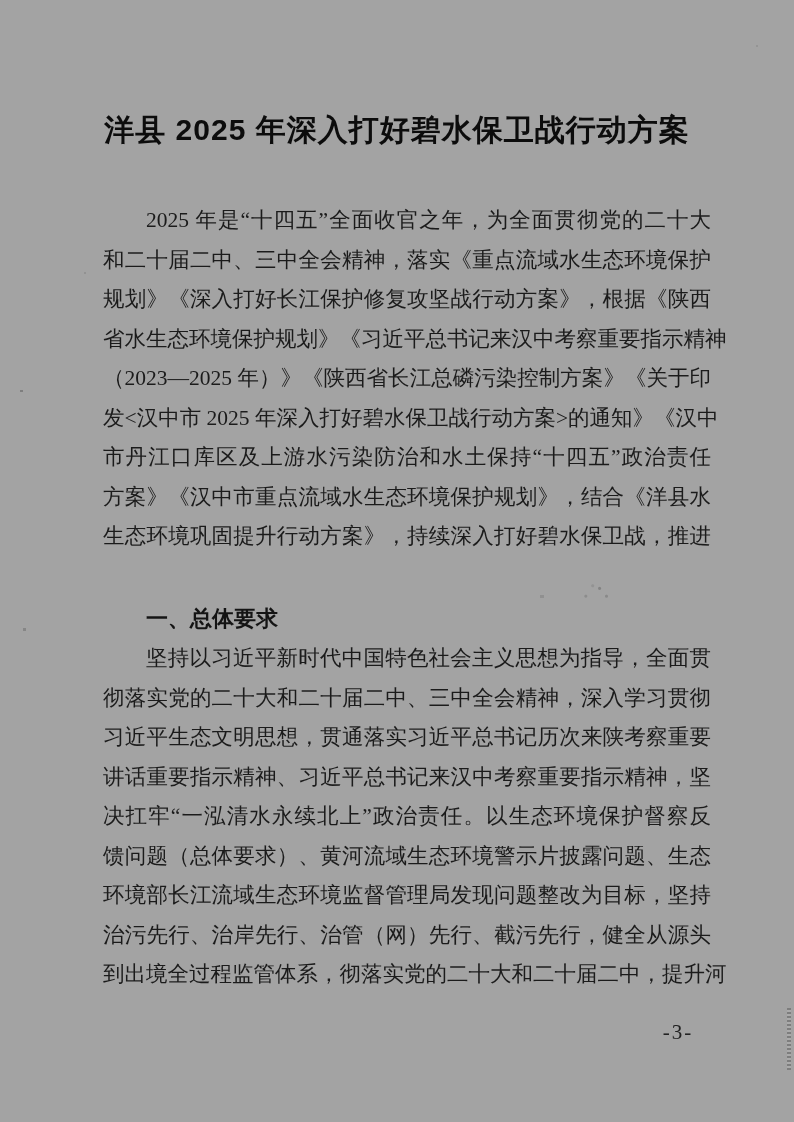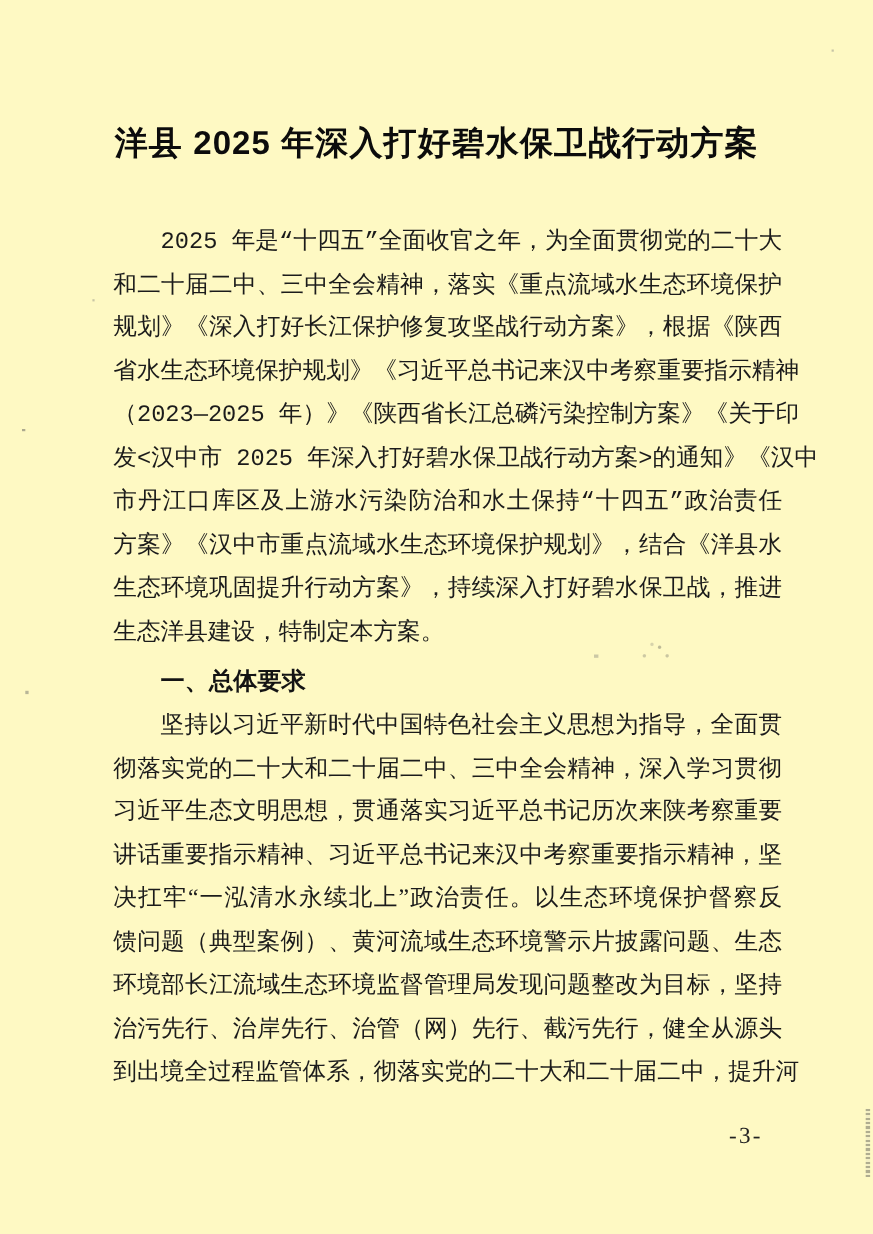--- a/index.html
+++ b/index.html
@@ -4,21 +4,21 @@
 <style>
   html, body {
     margin: 0;
     padding: 0;
     background: #ffffff;
   }
   .page {
     position: relative;
     width: 794px;
     height: 1122px;
-    background: #fef9c3;
+    background: #a3a3a3;
     overflow: hidden;
     font-family: "Liberation Serif", serif;
     color: #1c1c1c;
   }
   .doc-title {
     position: absolute;
     top: 110px;
     left: 0;
     width: 100%;
     text-align: center;
@@ -30,21 +30,21 @@
     white-space: nowrap;
   }
   .text-block {
     position: absolute;
     left: 103px;
     width: 608px;
     font-size: 21.5px;
     line-height: 39.5px;
     color: #1b1b1b;
   }
-  .intro-block { top: 201px; font-family: Liberation Mono, monospace; }
+  .intro-block { top: 201px; }
   .section-block { top: 639px; }
   .line {
     text-align: justify;
     text-align-last: justify;
     white-space: nowrap;
   }
   .line.indent { padding-left: 43px; }
   .line.last {
     text-align-last: left;
     white-space: normal;
@@ -112,32 +112,31 @@
   <div class="text-block intro-block">
     <div class="line indent">2025 年是“十四五”全面收官之年，为全面贯彻党的二十大</div>
     <div class="line">和二十届二中、三中全会精神，落实《重点流域水生态环境保护</div>
     <div class="line">规划》《深入打好长江保护修复攻坚战行动方案》，根据《陕西</div>
     <div class="line">省水生态环境保护规划》《习近平总书记来汉中考察重要指示精神</div>
     <div class="line">（2023—2025 年）》《陕西省长江总磷污染控制方案》《关于印</div>
     <div class="line">发&lt;汉中市 2025 年深入打好碧水保卫战行动方案&gt;的通知》《汉中</div>
     <div class="line">市丹江口库区及上游水污染防治和水土保持“十四五”政治责任</div>
     <div class="line">方案》《汉中市重点流域水生态环境保护规划》，结合《洋县水</div>
     <div class="line">生态环境巩固提升行动方案》，持续深入打好碧水保卫战，推进</div>
-    <div class="line last">生态洋县建设，特制定本方案。</div>
   </div>
 
   <div class="section-heading">一、总体要求</div>
 
   <div class="text-block section-block">
     <div class="line indent">坚持以习近平新时代中国特色社会主义思想为指导，全面贯</div>
     <div class="line">彻落实党的二十大和二十届二中、三中全会精神，深入学习贯彻</div>
     <div class="line">习近平生态文明思想，贯通落实习近平总书记历次来陕考察重要</div>
     <div class="line">讲话重要指示精神、习近平总书记来汉中考察重要指示精神，坚</div>
     <div class="line">决扛牢“一泓清水永续北上”政治责任。以生态环境保护督察反</div>
-    <div class="line">馈问题（典型案例）、黄河流域生态环境警示片披露问题、生态</div>
+    <div class="line">馈问题（总体要求）、黄河流域生态环境警示片披露问题、生态</div>
     <div class="line">环境部长江流域生态环境监督管理局发现问题整改为目标，坚持</div>
     <div class="line">治污先行、治岸先行、治管（网）先行、截污先行，健全从源头</div>
     <div class="line">到出境全过程监管体系，彻落实党的二十大和二十届二中，提升河</div>
   </div>
 
   <div class="page-number">-3-</div>
 
   <div class="artifact smudge"></div>
   <div class="artifact speck1"></div>
   <div class="artifact speck2"></div>

